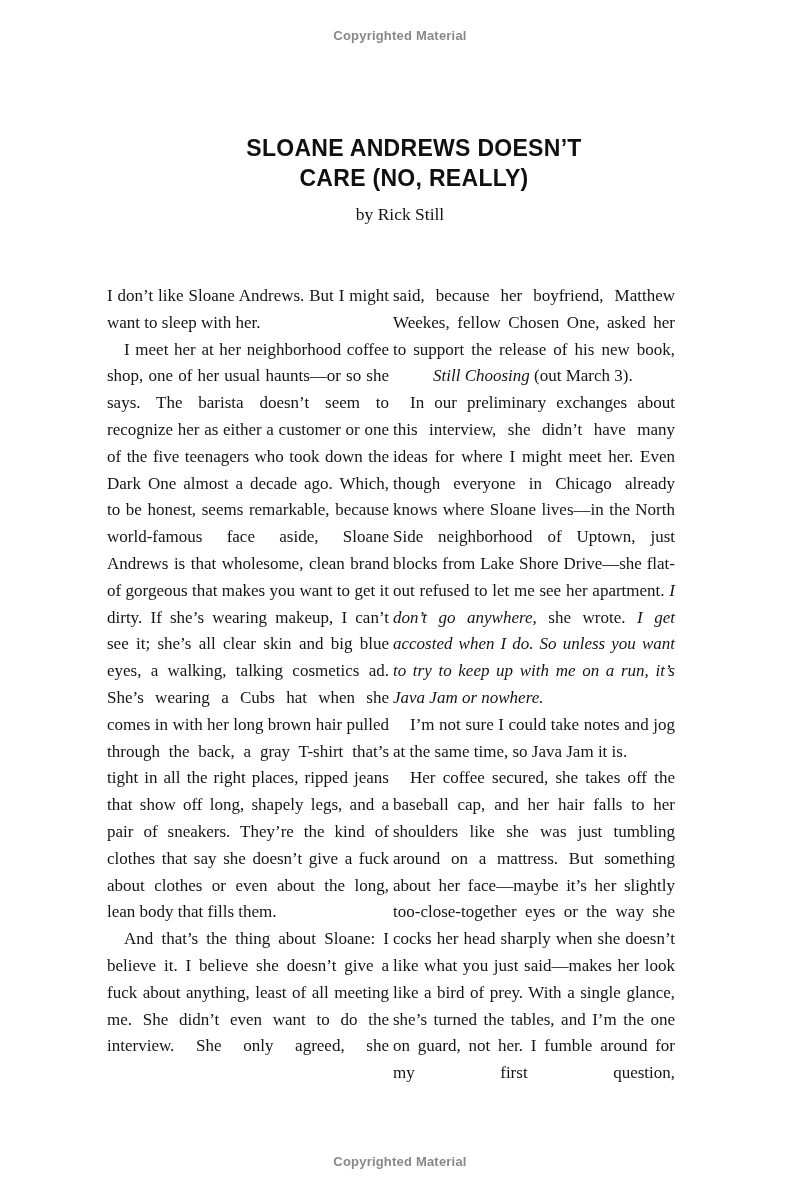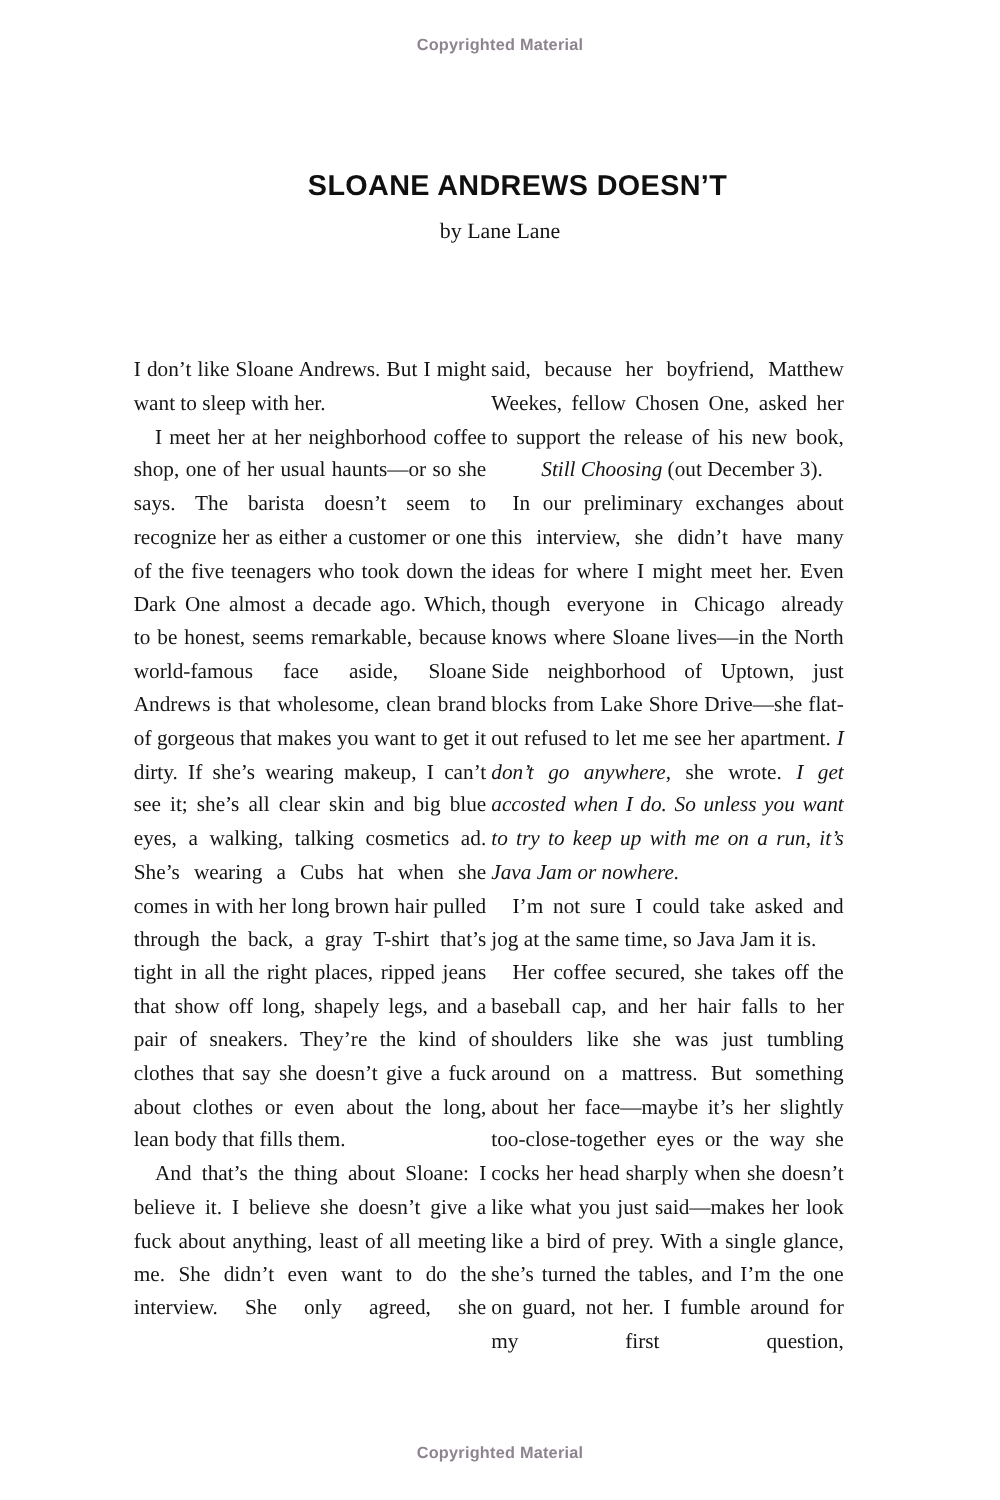--- a/index.html
+++ b/index.html
@@ -76,33 +76,34 @@
 </head>
 <body>
 
 <div class="page">
 
   <div class="copyright top">Copyrighted Material</div>
 
   <div class="header">
     <div class="title">
       <div>SLOANE ANDREWS DOESN’T</div>
+      <div>CARE (NO, REALLY)</div>
     </div>
-    <div class="byline">by Lane Lane</div>
+    <div class="byline">by Rick Still</div>
   </div>
 
   <div class="columns">
     <div class="column">
         <p class="no-indent"><span>I don’t like Sloane Andrews. But I might want to sleep with her.</span></p>
         <p><span>I meet her at her neighborhood coffee shop, one of her usual haunts—or so she says. The barista doesn’t seem to recognize her as either a customer or one of the five teenagers who took down the Dark One almost a decade ago. Which, to be honest, seems remarkable, because world-famous face aside, Sloane Andrews is that wholesome, clean brand of gorgeous that makes you want to get it dirty. If she’s wearing makeup, I can’t see it; she’s all clear skin and big blue eyes, a walking, talking cosmetics ad. She’s wearing a Cubs hat when she comes in with her long brown hair pulled through the back, a gray T-shirt that’s tight in all the right places, ripped jeans that show off long, shapely legs, and a pair of sneakers. They’re the kind of clothes that say she doesn’t give a fuck about clothes or even about the long, lean body that fills them.</span></p>
         <p class="justify-last"><span>And that’s the thing about Sloane: I believe it. I believe she doesn’t give a fuck about anything, least of all meeting me. She didn’t even want to do the interview. She only agreed, she</span></p>
       </div>
     <div class="column">
-        <p class="no-indent"><span>said, because her boyfriend, Matthew Weekes, fellow Chosen One, asked her to support the release of his new book, </span><span style="font-style: italic; margin-left: 40px;">Still Choosing</span><span> (out December 3).</span></p>
+        <p class="no-indent"><span>said, because her boyfriend, Matthew Weekes, fellow Chosen One, asked her to support the release of his new book, </span><span style="font-style: italic; margin-left: 40px;">Still Choosing</span><span> (out March 3).</span></p>
         <p><span>In our preliminary exchanges about this interview, she didn’t have many ideas for where I might meet her. Even though everyone in Chicago already knows where Sloane lives—in the North Side neighborhood of Uptown, just blocks from Lake Shore Drive—she flat-out refused to let me see her apartment. </span><span style="font-style: italic;">I don’t go anywhere,</span><span> she wrote. </span><span style="font-style: italic;">I get accosted when I do. So unless you want to try to keep up with me on a run, it’s Java Jam or nowhere.</span></p>
-        <p><span>I’m not sure I could take asked and jog at the same time, so Java Jam it is.</span></p>
+        <p><span>I’m not sure I could take notes and jog at the same time, so Java Jam it is.</span></p>
         <p class="justify-last"><span>Her coffee secured, she takes off the baseball cap, and her hair falls to her shoulders like she was just tumbling around on a mattress. But something about her face—maybe it’s her slightly too-close-together eyes or the way she cocks her head sharply when she doesn’t like what you just said—makes her look like a bird of prey. With a single glance, she’s turned the tables, and I’m the one on guard, not her. I fumble around for my first question,</span></p>
       </div>
   </div>
 
   <div class="copyright bottom">Copyrighted Material</div>
 
 </div>
 
 </body></html>

